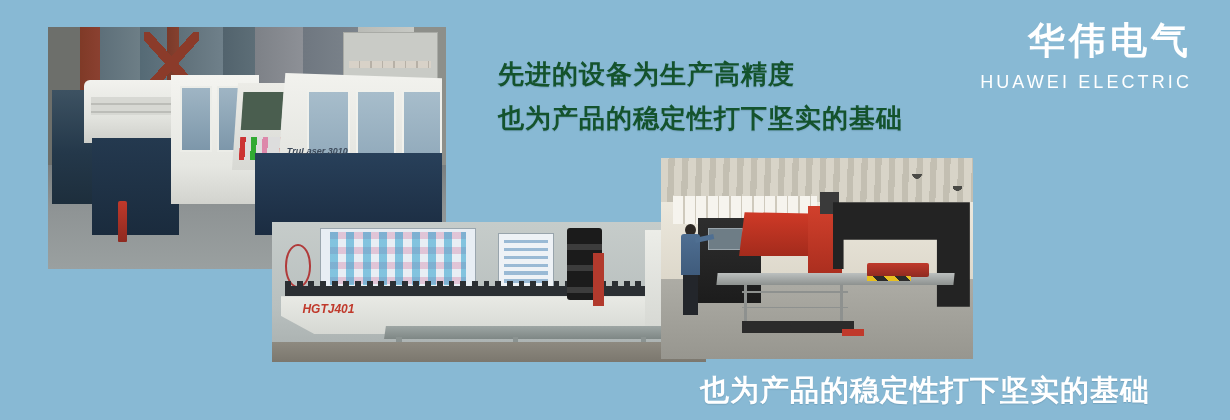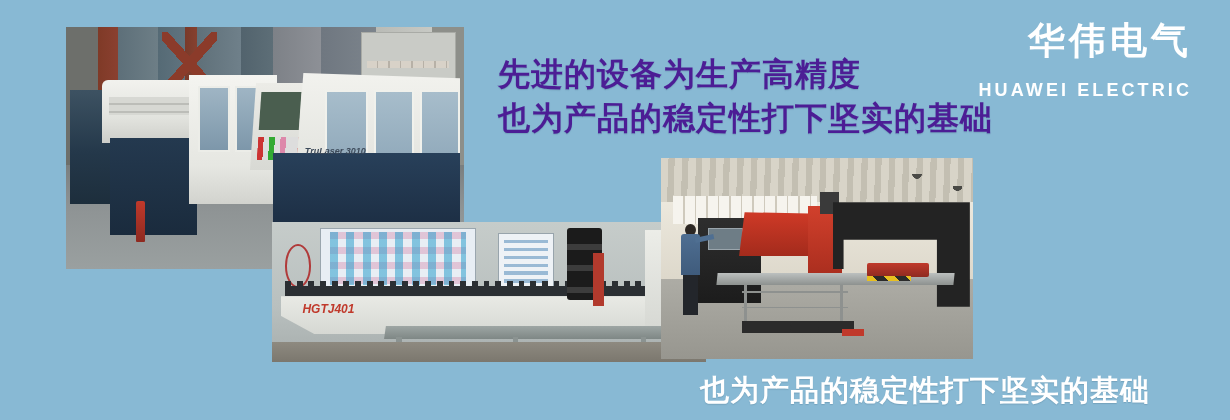--- a/index.html
+++ b/index.html
@@ -16,22 +16,22 @@
     height: 420px;
     background: #88b9d4;
     overflow: hidden;
   }
 
   
   .headline {
     position: absolute;
     left: 498px;
     top: 52px;
-    color: #4c1d95;
-    font-size: 32px;
+    color: #14532d;
+    font-size: 26px;
     font-weight: bold;
     line-height: 44px;
     letter-spacing: 1px;
     white-space: nowrap;
     text-shadow: 0 1px 1px rgba(60,100,125,0.25);
   }
   .headline .line { display: block; }
 
   .tagline {
     position: absolute;
@@ -55,42 +55,42 @@
   }
   .logo-cn {
     font-size: 37px;
     font-weight: bold;
     letter-spacing: 4px;
     line-height: 42px;
     white-space: nowrap;
   }
   .logo-en {
     font-size: 18px;
-    font-weight: bold;
+    font-weight: normal;
     letter-spacing: 3.1px;
     line-height: 24px;
-    margin-top: 16px;
+    margin-top: 8px;
     white-space: nowrap;
   }
 
   
   .photo {
     position: absolute;
     overflow: hidden;
     background: #5d6a70;
   }
   .photo .scene { position: absolute; inset: 0; }
   .photo .cap {
     position: absolute;
     white-space: nowrap;
     pointer-events: none;
   }
 
   
-  #photo-laser { left: 66px; top: 27px; width: 398px; height: 242px; }
+  #photo-laser { left: 48px; top: 27px; width: 398px; height: 242px; }
   #photo-laser .wall {
     position: absolute; left: 0; top: 0; width: 100%; height: 57%;
     background:
       linear-gradient(90deg,
         #6d6f6b 0%, #6d6f6b 8%,
         #7f3a27 8%, #8a4030 13%,
         #5d6f79 13%, #6d7e86 23%,
         #556a75 23%, #60737e 30%,
         #7a3a2a 30%, #86412f 33%,
         #5f7079 33%, #6f808a 44%,

